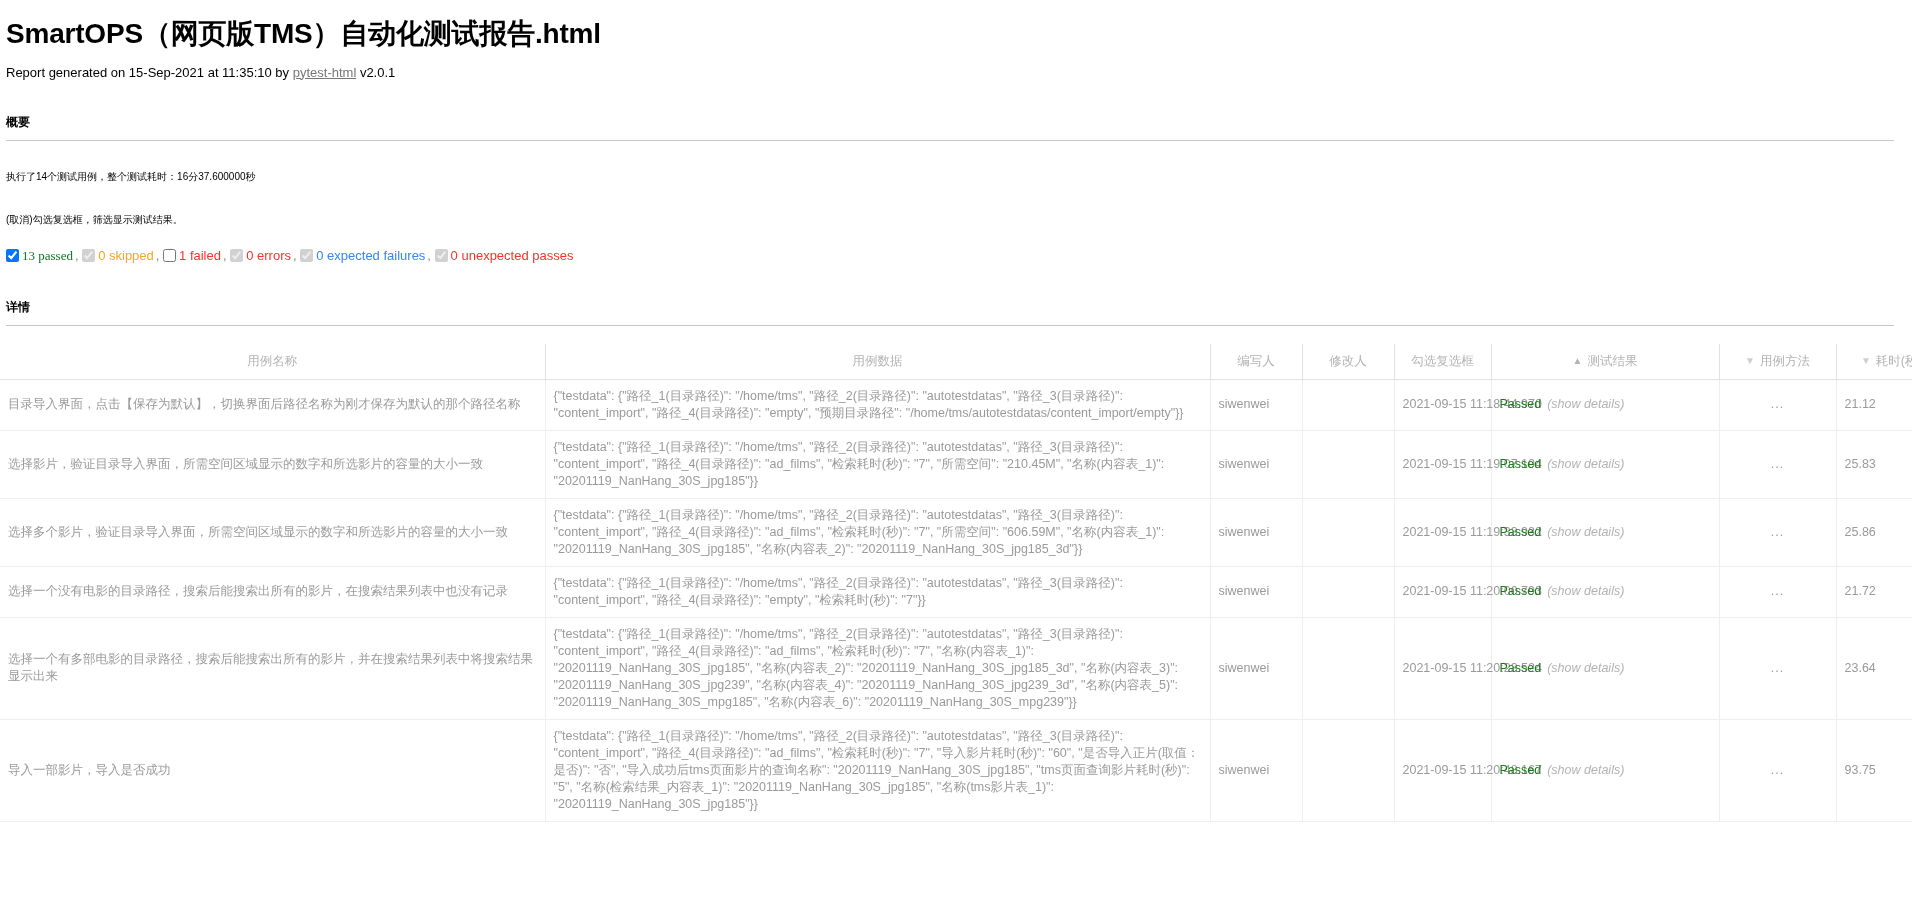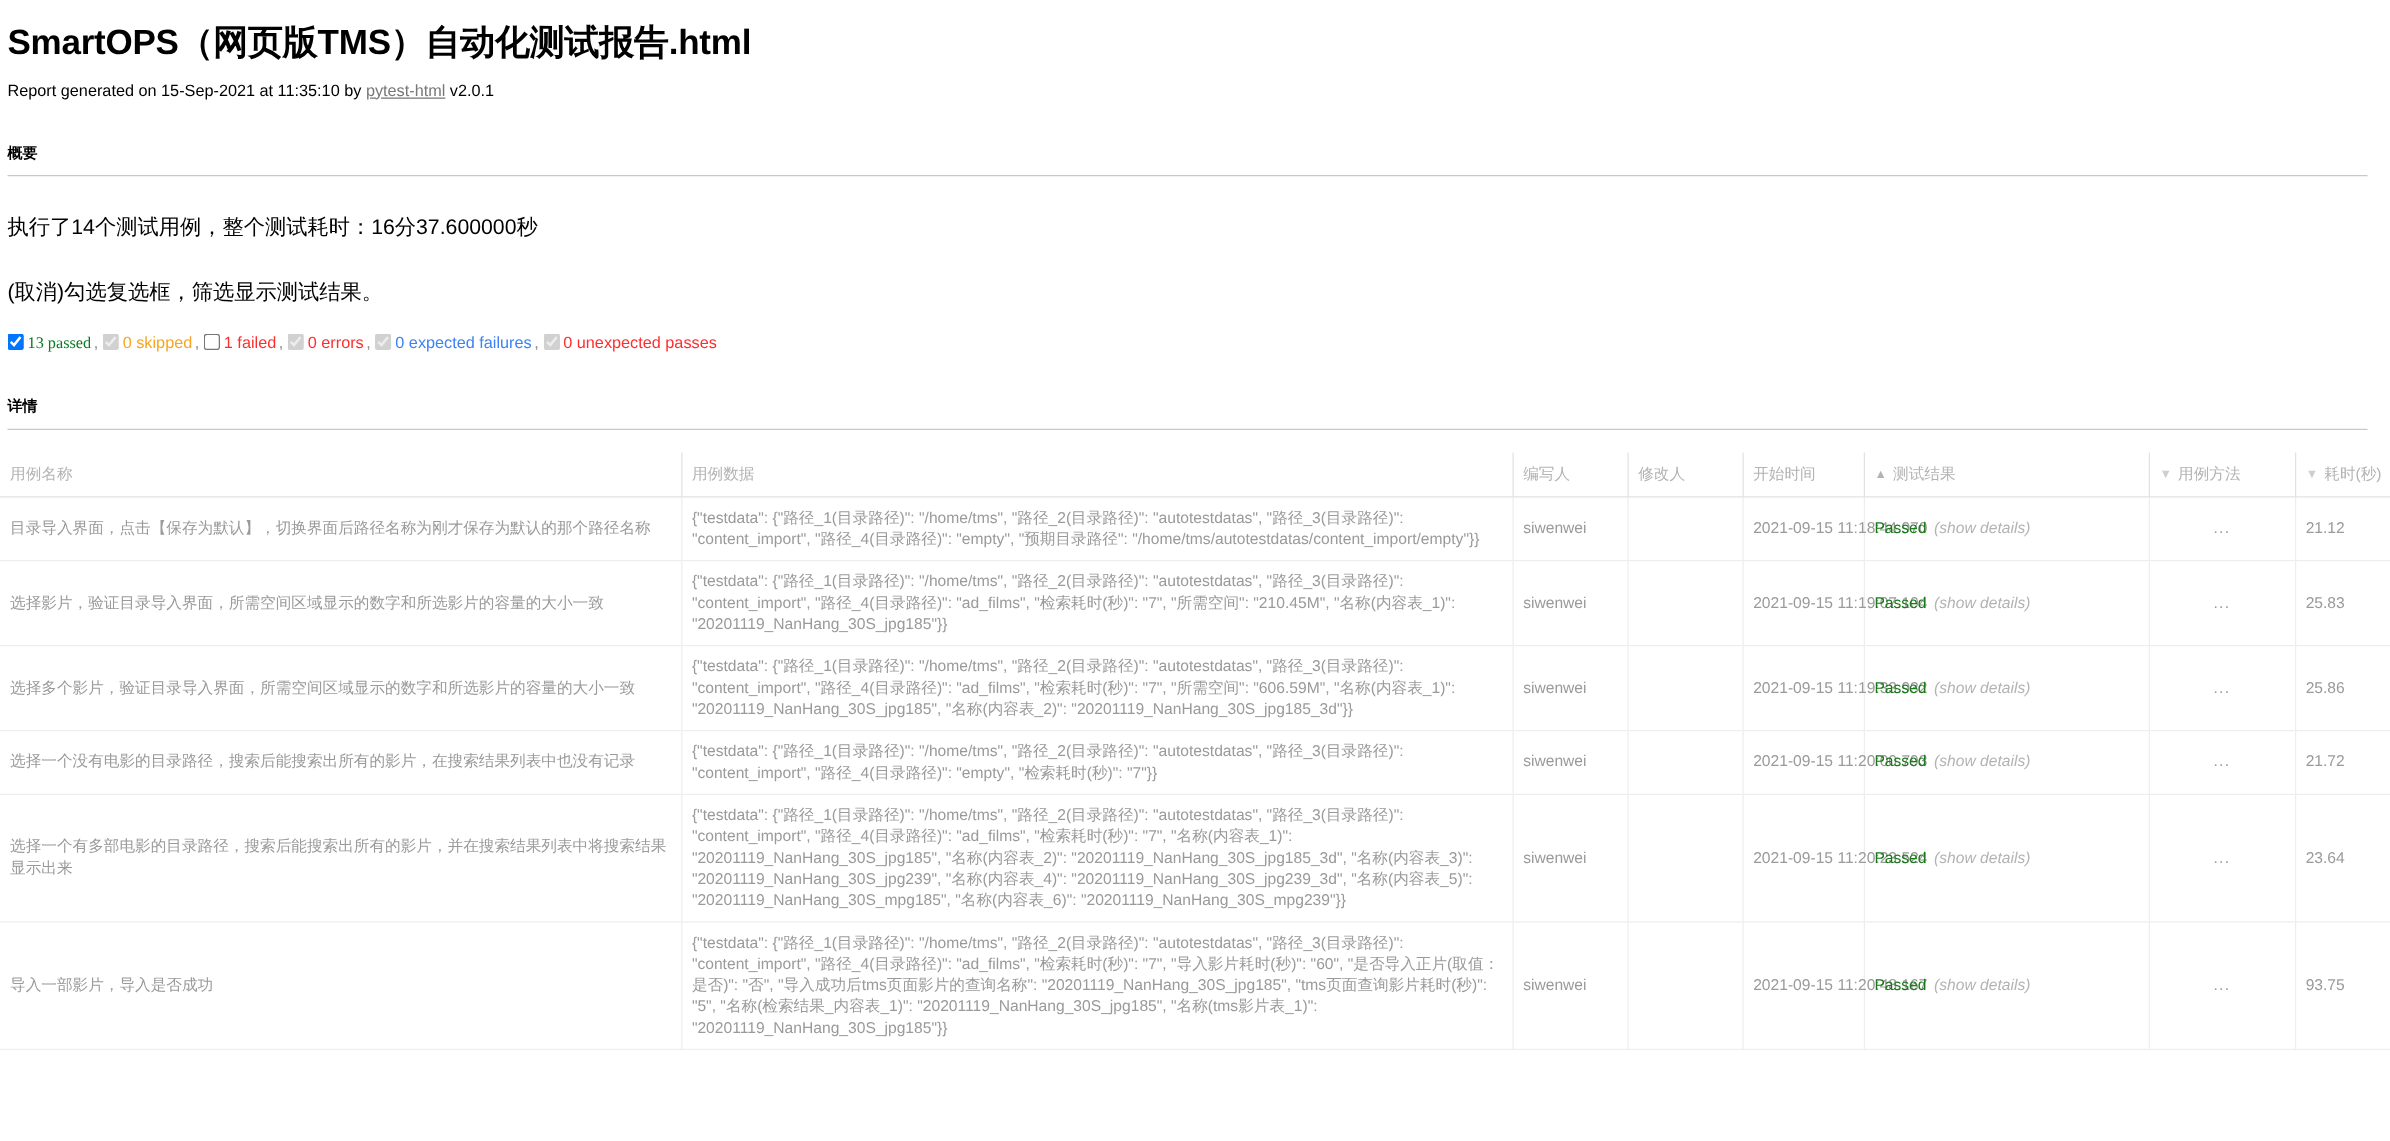--- a/index.html
+++ b/index.html
@@ -42,21 +42,21 @@
 
   h2.section {
     font-size: 12px;
     font-weight: bold;
     margin: 34px 0 18px 0;
     padding-bottom: 9px;
     border-bottom: 1px solid #c8c8c8;
   }
 
   p.summary-line {
-    font-size: 17px;
+    font-size: 10px;
     margin: 29px 0 0 0;
   }
 
   .filters {
     margin-top: 20px;
     font-size: 13px;
     line-height: 18px;
     white-space: nowrap;
   }
   .filters .grp {
@@ -99,21 +99,21 @@
   table#results-table th {
     text-align: left;
     font-weight: normal;
     color: #b3b3b3;
     padding: 9px 8px 9px 8px;
     border-bottom: 1px solid #e2e2e2;
     background: #fff;
     vertical-align: middle;
     white-space: nowrap;
   }
-  table#results-table th.sortable { cursor: pointer; }
+  table#results-table th.sortable { cursor: pointer; text-align: center; }
   table#results-table td {
     color: #9a9a9a;
     padding: 8px 8px;
     border-bottom: 1px solid #eeeeee;
     border-right: 1px solid #eeeeee;
     vertical-align: middle;
     line-height: 17px;
     word-break: break-word;
   }
   table#results-table td:first-child { }
@@ -180,21 +180,21 @@
         <col class="col-result">
         <col class="col-method">
         <col class="col-dur">
       </colgroup>
     <thead>
       <tr id="results-header-row">
           <th class="sortable col-name"><span>用例名称</span></th>
           <th class="sortable col-data"><span>用例数据</span></th>
           <th class="sortable col-author"><span>编写人</span></th>
           <th class="sortable col-modifier"><span>修改人</span></th>
-          <th class="sortable col-start"><span>开始时间</span></th>
+          <th class="sortable col-start"><span>勾选复选框</span></th>
           <th class="sortable col-result"><span class="sort-arrow asc">▲</span><span>测试结果</span></th>
           <th class="sortable col-method"><span class="sort-arrow">▼</span><span>用例方法</span></th>
           <th class="sortable col-dur"><span class="sort-arrow">▼</span><span>耗时(秒)</span></th>
         </tr>
     </thead>
     <tbody id="results-body">
         <tr>
           <td class="cell-name">目录导入界面，点击【保存为默认】，切换界面后路径名称为刚才保存为默认的那个路径名称</td>
           <td class="cell-data">{"testdata": {"路径_1(目录路径)": "/home/tms", "路径_2(目录路径)": "autotestdatas", "路径_3(目录路径)": "content_import", "路径_4(目录路径)": "empty", "预期目录路径": "/home/tms/autotestdatas/content_import/empty"}}</td>
           <td class="cell-author">siwenwei</td>

